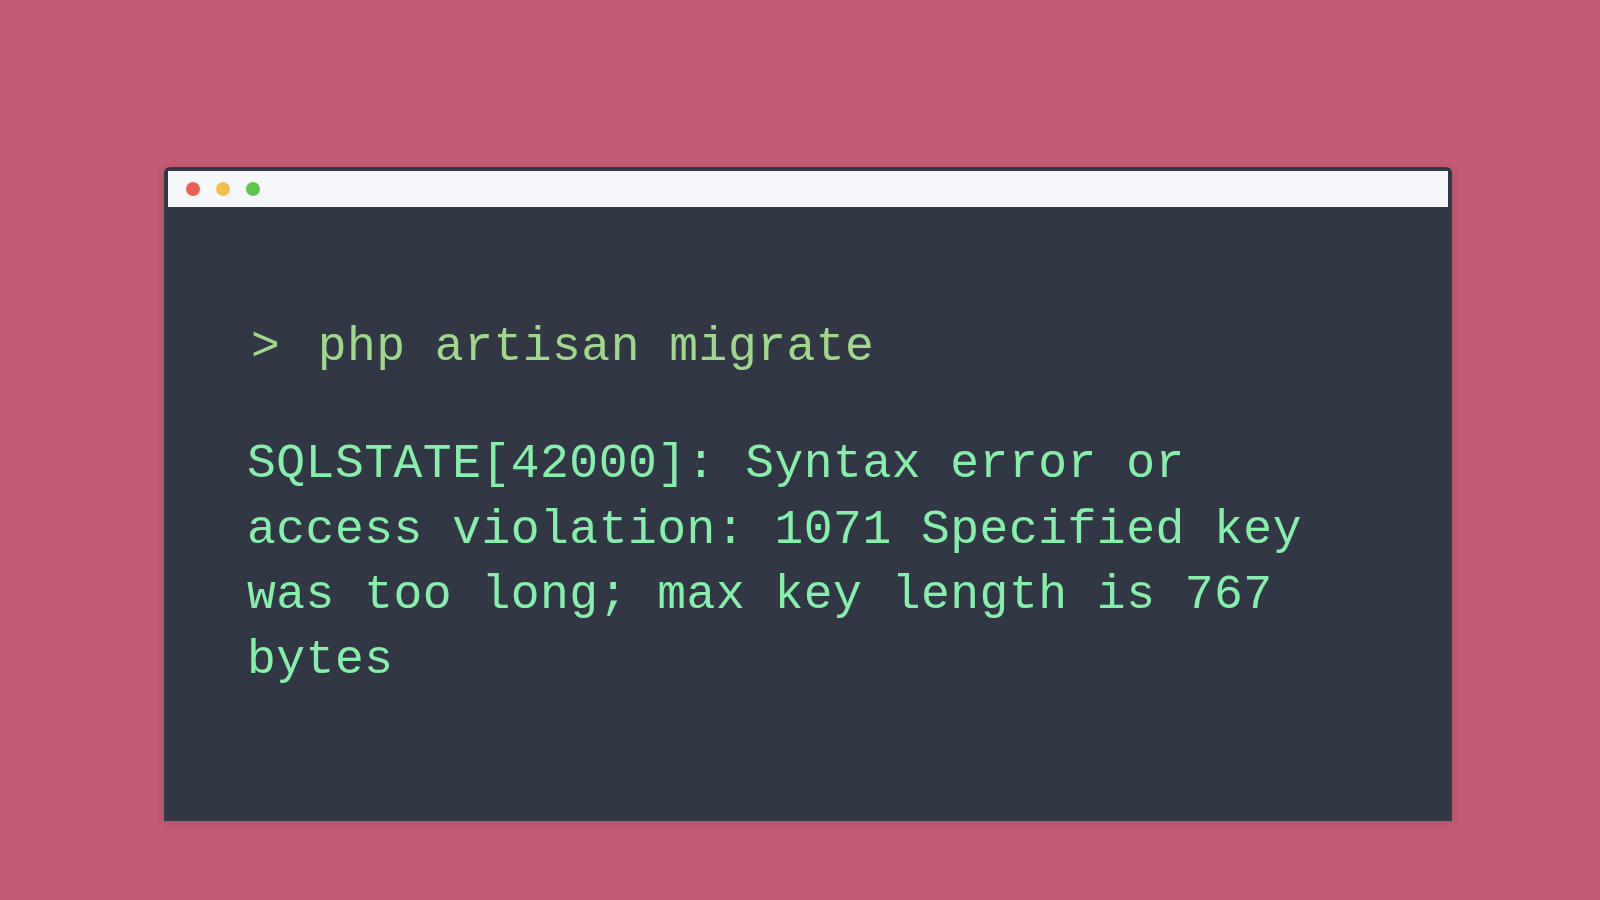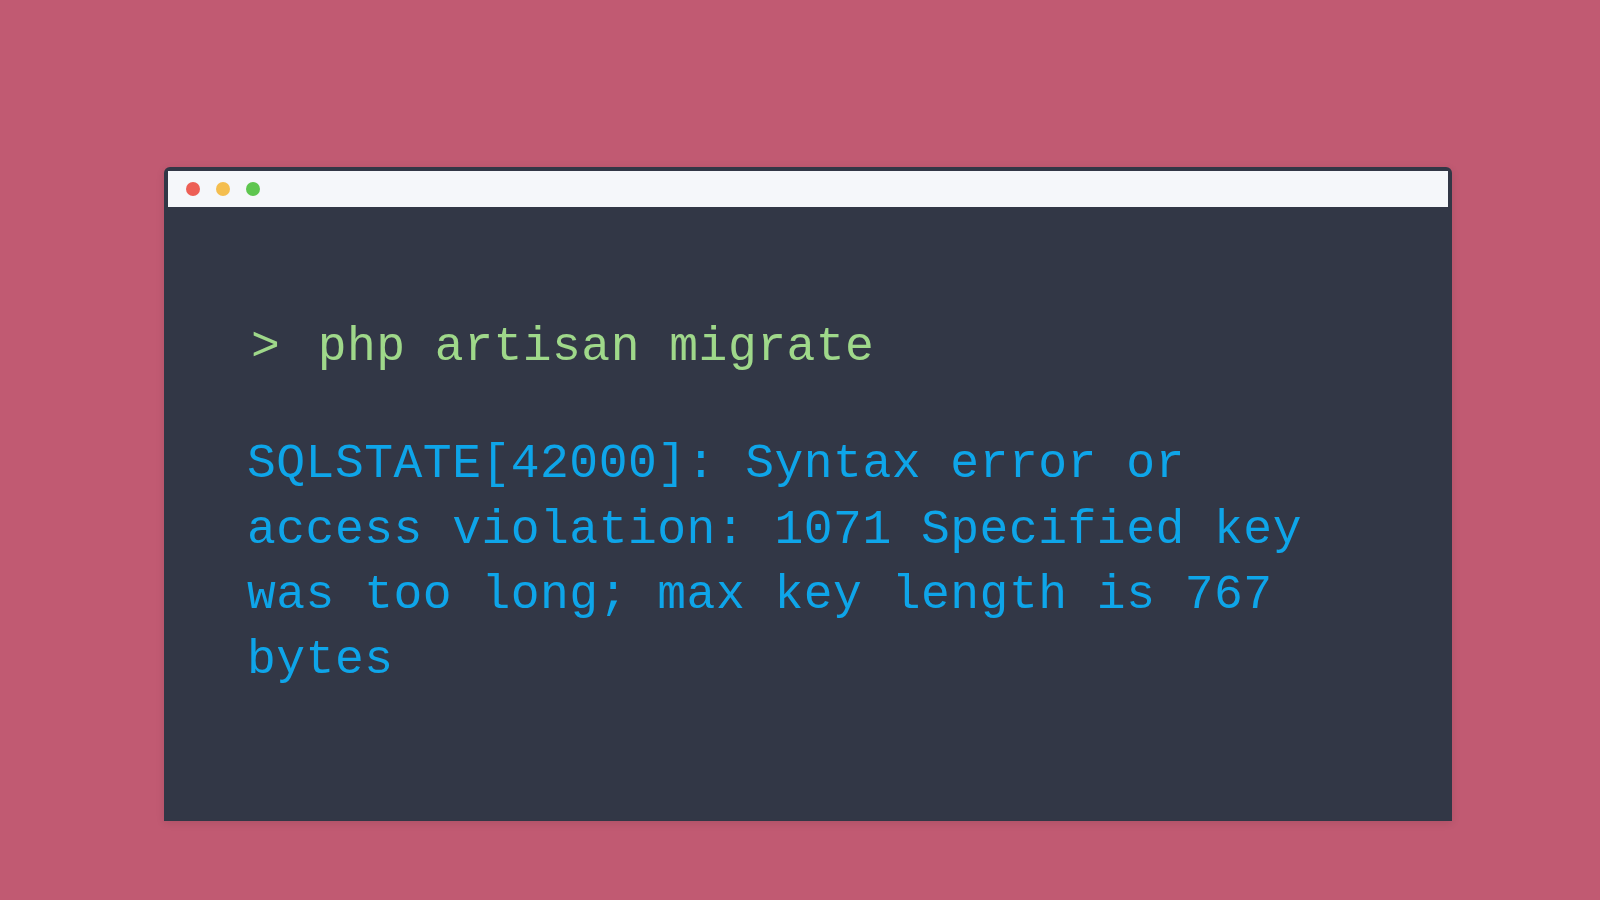--- a/index.html
+++ b/index.html
@@ -62,21 +62,21 @@
       letter-spacing: 0.5px;
     }
     
     .prompt-line {
       color: #9fd88a;
       margin-bottom: 52px;
       white-space: pre;
     }
     
     .error-output {
-      color: #0ea5e9;
+      color: #86efac;
       white-space: pre-wrap;
       word-wrap: break-word;
       max-width: 1140px;
     }
   </style>
 </head>
 <body>
 
 <div class="terminal-window">
   <div class="title-bar">

